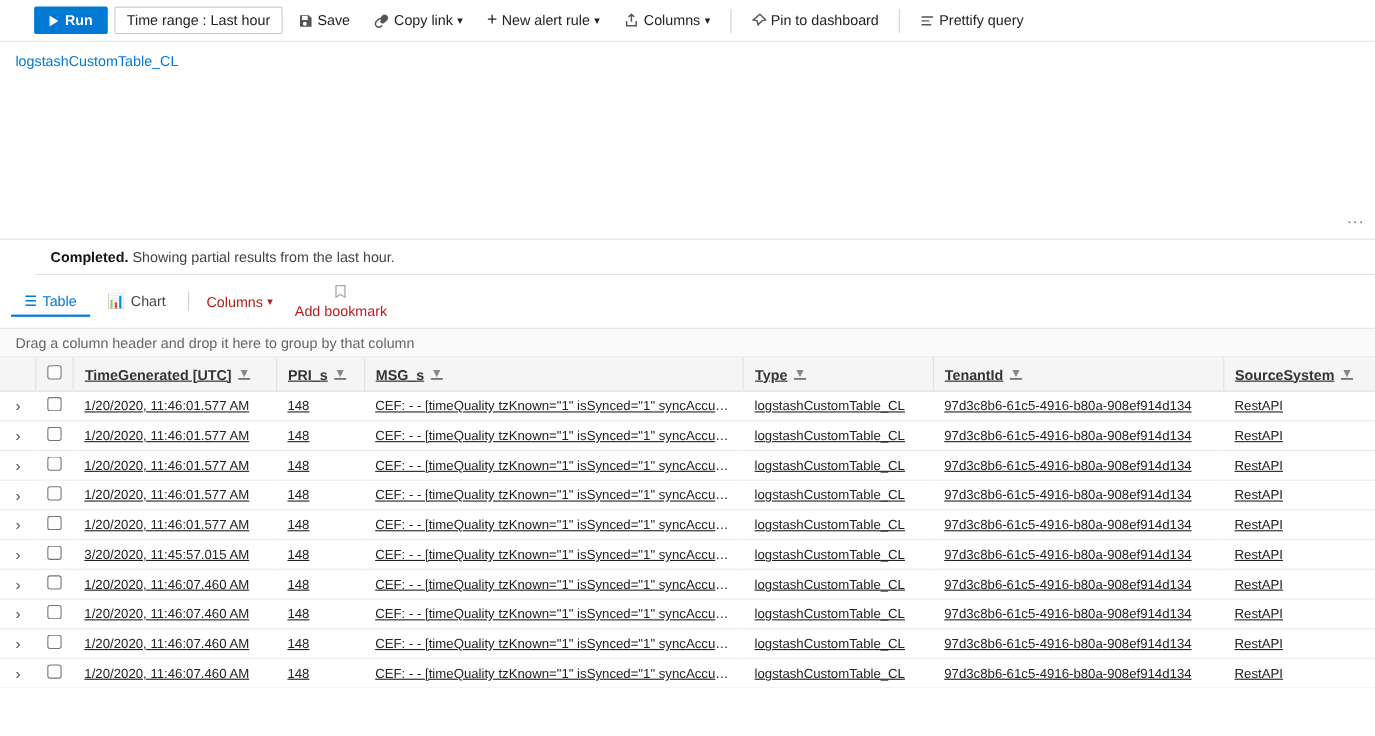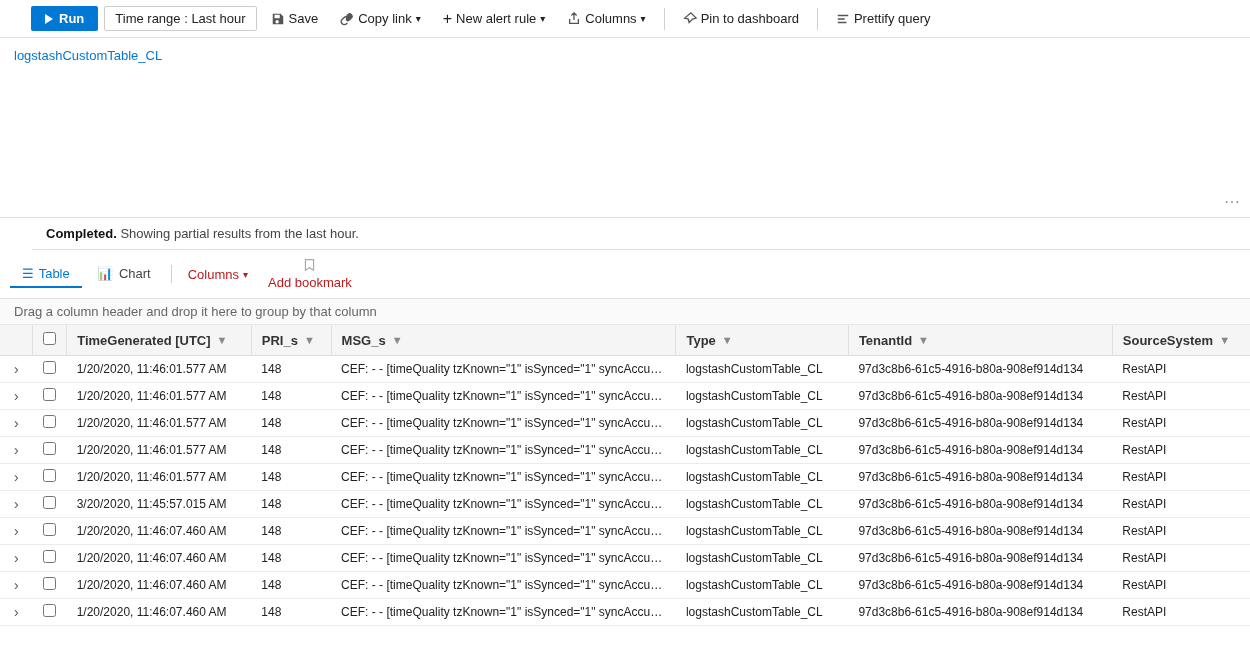--- a/index.html
+++ b/index.html
@@ -144,20 +144,21 @@
       font-size: 12px;
       color: #666;
       background: #fafafa;
       border-bottom: 1px solid #e8e8e8;
     }
 
     
     .data-table-wrapper {
       overflow-x: auto;
       overflow-y: auto;
+      text-decoration: underline;
     }
     table {
       border-collapse: collapse;
       width: 100%;
       min-width: 900px;
     }
     thead tr {
       background: #f5f5f5;
       border-bottom: 1px solid #ddd;
     }

